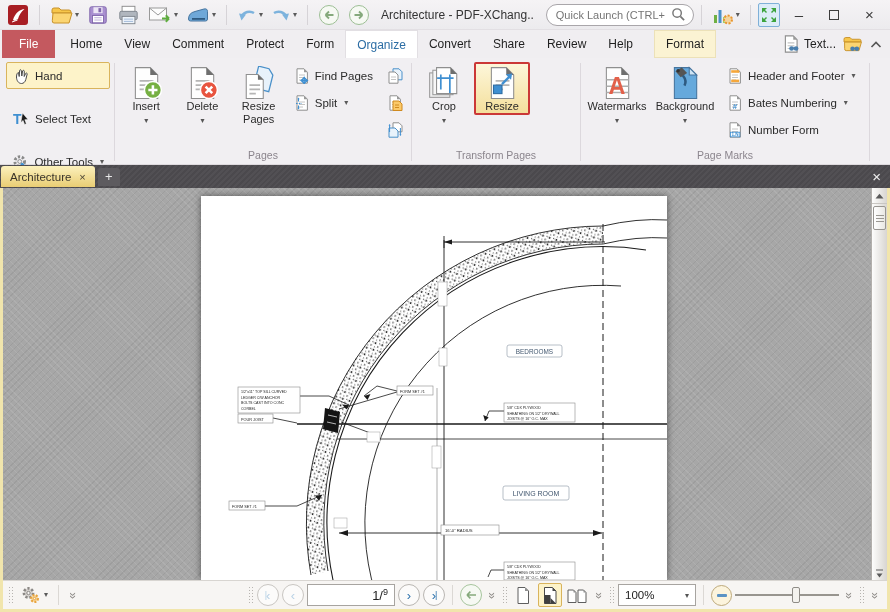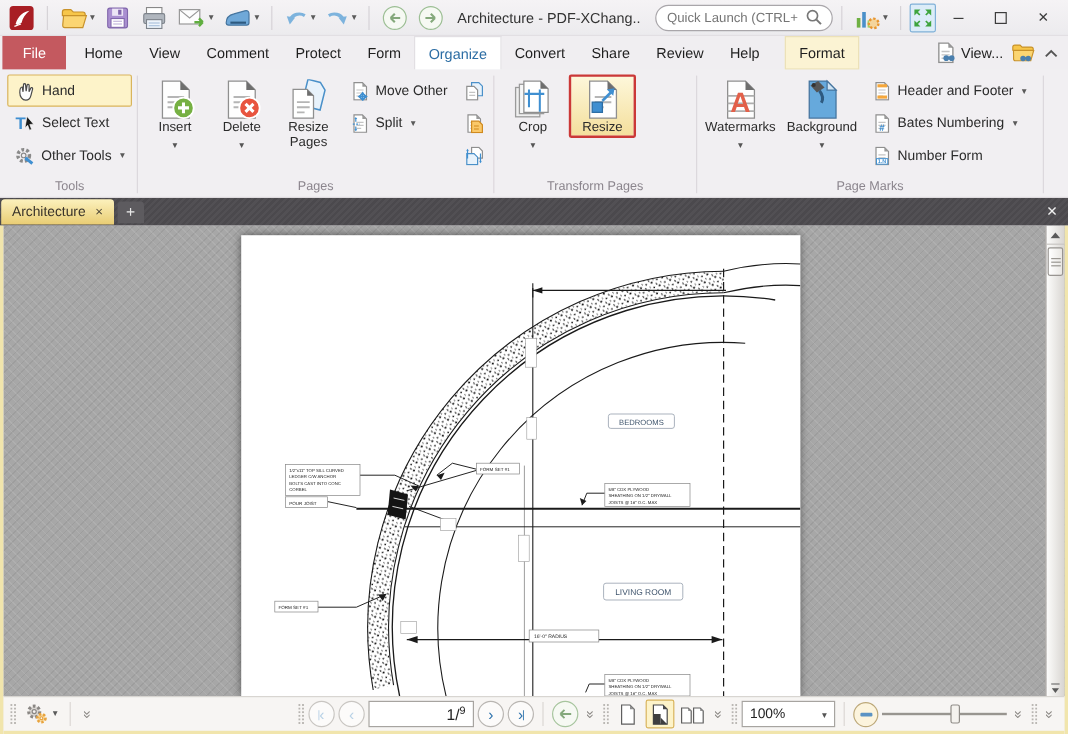--- a/index.html
+++ b/index.html
@@ -251,21 +251,21 @@
     <span class="rtab">Help</span>
     <span class="rtab format">Format</span>
     <span class="tabrow-right">
       <span class="findbtn">
         <svg width="18" height="18" viewBox="0 0 16 16">
             <use href="#sym-minidoc"></use>
             <circle cx="8.5" cy="12" r="2.1" fill="#4a7fae"></circle>
             <circle cx="12.5" cy="12" r="2.1" fill="#4a7fae"></circle>
             <rect x="9.6" y="11" width="2" height="1.6" fill="#4a7fae"></rect>
           </svg>
-        <span>View...</span>
+        <span>Text...</span>
       </span>
       <span>
         <svg width="22" height="18" viewBox="0 0 23 19">
             <path d="M2,4.5 q0,-1.8 1.8,-1.8 h4.6 l1.8,1.8 h8 q1.8,0 1.8,1.8 v1 H2 Z" fill="#f7c64a" stroke="#c8922a"></path>
             <path d="M2.6,7.5 h17.8 l-2.6,9 H4.3 q-1.8,0 -1.6,-2.2 Z" fill="#fbd572" stroke="#c8922a"></path>
             <circle cx="11" cy="14.5" r="2.4" fill="#4a7fae"></circle>
             <circle cx="15.6" cy="14.5" r="2.4" fill="#4a7fae"></circle>
             <rect x="12.2" y="13.4" width="2.4" height="1.8" fill="#4a7fae"></rect>
           </svg>
       </span>
@@ -273,21 +273,21 @@
         <svg width="12" height="9" viewBox="0 0 12 9">
             <path d="M1.5,7 L6,2.5 L10.5,7" fill="none" stroke="#555" stroke-width="1.6"></path>
           </svg>
       </span>
     </span>
   </div>
 
   <div class="ribbon">
 
     <div class="rgroup" style="width:112px">
-      <div class="rgbody" style="flex-direction:column;align-items:stretch;gap:0;">
+      <div class="rgbody" style="flex-direction:column;align-items:stretch;gap:16px;">
         <div class="smallbtn hl-yellow">
           <svg width="18" height="18" viewBox="0 0 18 18">
               <path d="M4.5,10 C4.5,7 5.5,5.5 6.5,5.5 L7.2,9.5 L7.6,3.5 C7.7,2.5 9.2,2.5 9.3,3.5 L9.8,9 L10.6,4 C10.8,3 12.3,3.2 12.3,4.2 L12.2,9.5 L13.6,6.5 C14,5.6 15.4,6.1 15.2,7 L13.8,12.5 C13.2,15 11.5,16.5 9.5,16.5 C6.5,16.5 4.5,13.5 4.5,10 Z" fill="#fdfdfd" stroke="#4a4a4a"></path>
             </svg>
           <span>Hand</span>
         </div>
         <div class="smallbtn">
           <svg width="18" height="18" viewBox="0 0 18 18">
               <text x="1" y="13.5" font-size="14" font-weight="bold" fill="#3f8fd1" font-family="serif">T</text>
               <path d="M10.5,3 L16,9.5 L12.8,9.7 L14.3,13.8 L12.6,14.5 L11.1,10.4 L8.8,12.6 Z" fill="#1a1a1a" stroke="#fff" stroke-width=".5"></path>
@@ -348,21 +348,21 @@
                 <use href="#sym-minidoc"></use>
                 <g stroke="#3f8fd1" stroke-width="1.2" fill="#3f8fd1">
                   <path d="M7.5,12.5 H13" fill="none"></path>
                   <path d="M10.2,9.8 V15.2" fill="none"></path>
                   <path d="M7,12.5 l1.6,-1.2 v2.4 Z"></path>
                   <path d="M13.5,12.5 l-1.6,-1.2 v2.4 Z"></path>
                   <path d="M10.2,9.3 l-1.2,1.6 h2.4 Z"></path>
                   <path d="M10.2,15.7 l-1.2,-1.6 h2.4 Z"></path>
                 </g>
               </svg>
-            <span>Move Other</span>
+            <span>Find Pages</span>
           </div>
           <div class="smallbtn">
             <svg width="16" height="16" viewBox="0 0 16 16">
                 <use href="#sym-minidoc"></use>
                 <path d="M2,8.5 H8" stroke="#3f8fd1" stroke-dasharray="1.6,1.2"></path>
                 <path d="M4.5,6.5 V3.5 M4.5,10.5 V13.5" stroke="#3f8fd1"></path>
                 <path d="M4.5,2.6 l-1.2,1.6 h2.4 Z M4.5,14.4 l-1.2,-1.6 h2.4 Z" fill="#3f8fd1"></path>
               </svg>
             <span>Split</span>
             <span class="caret">▾</span>

